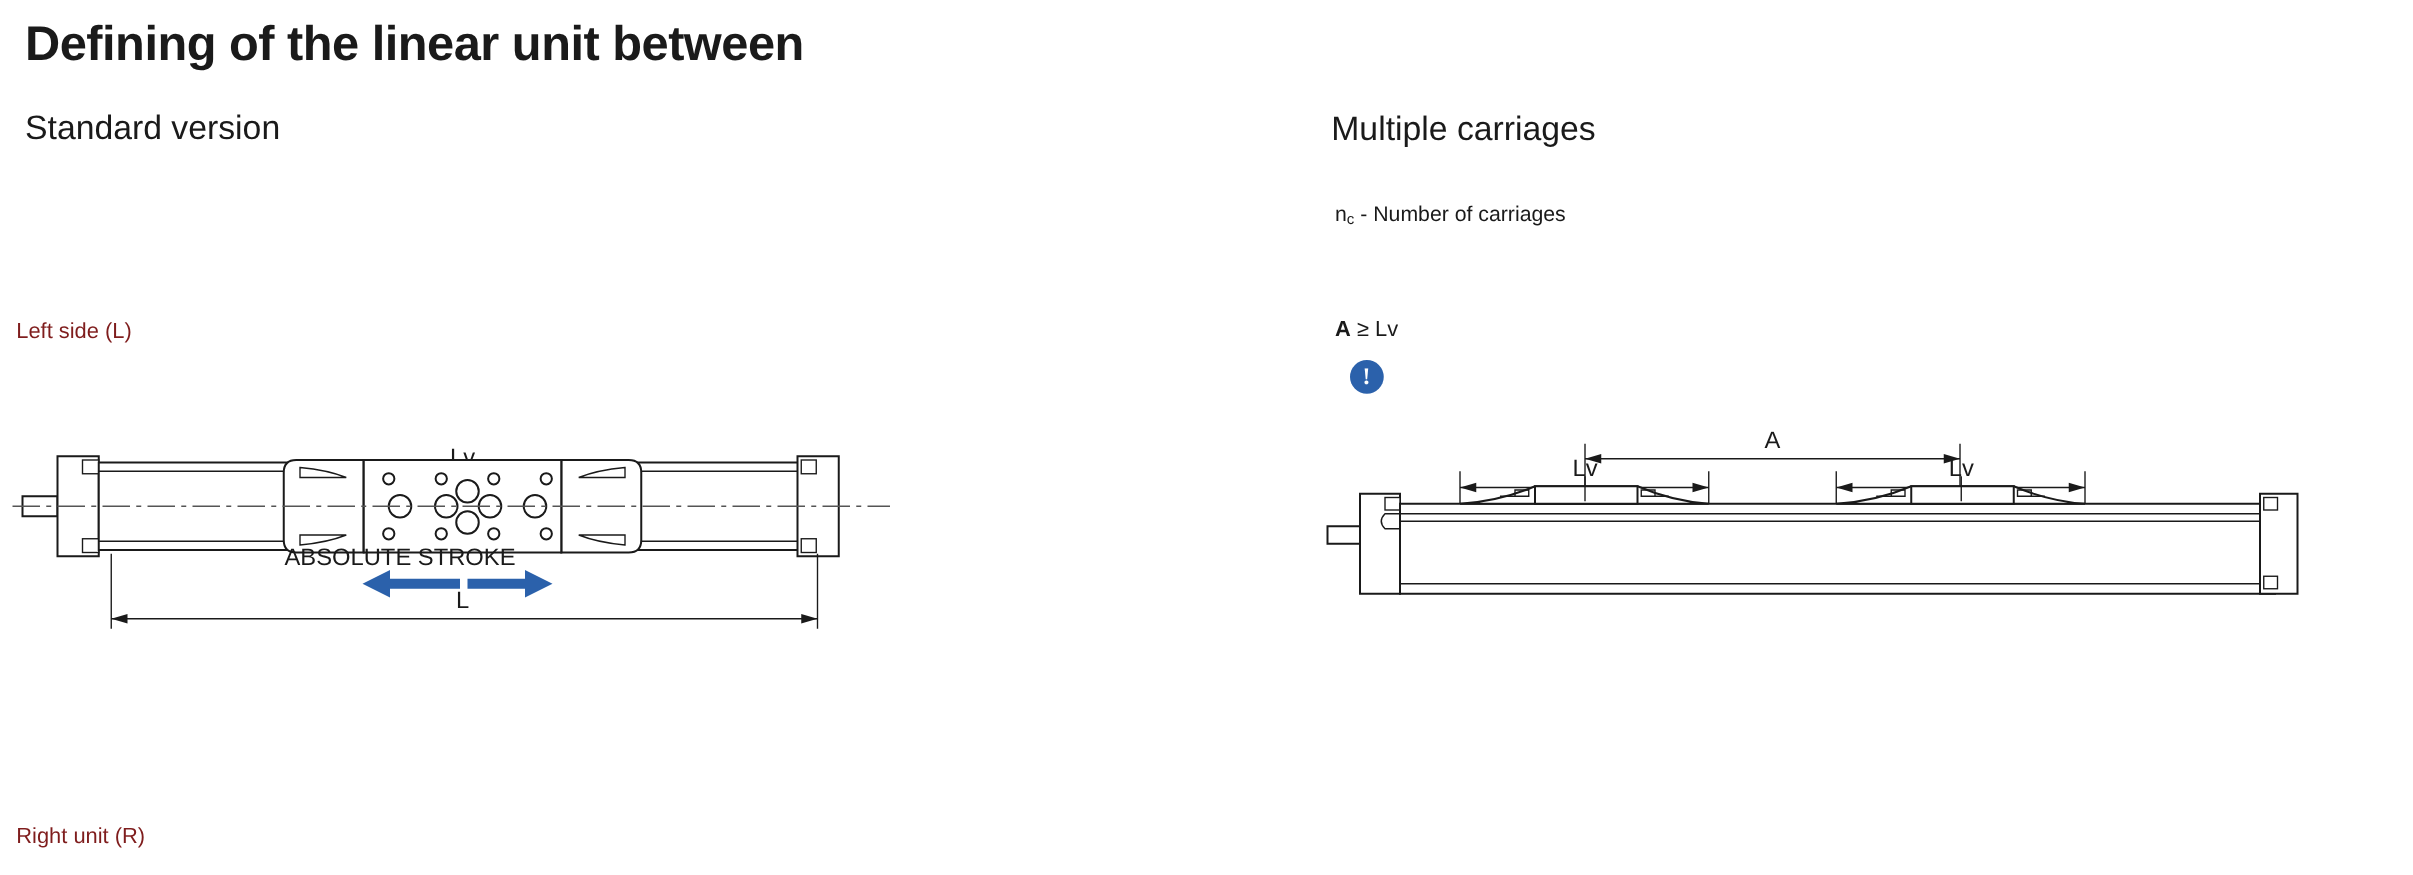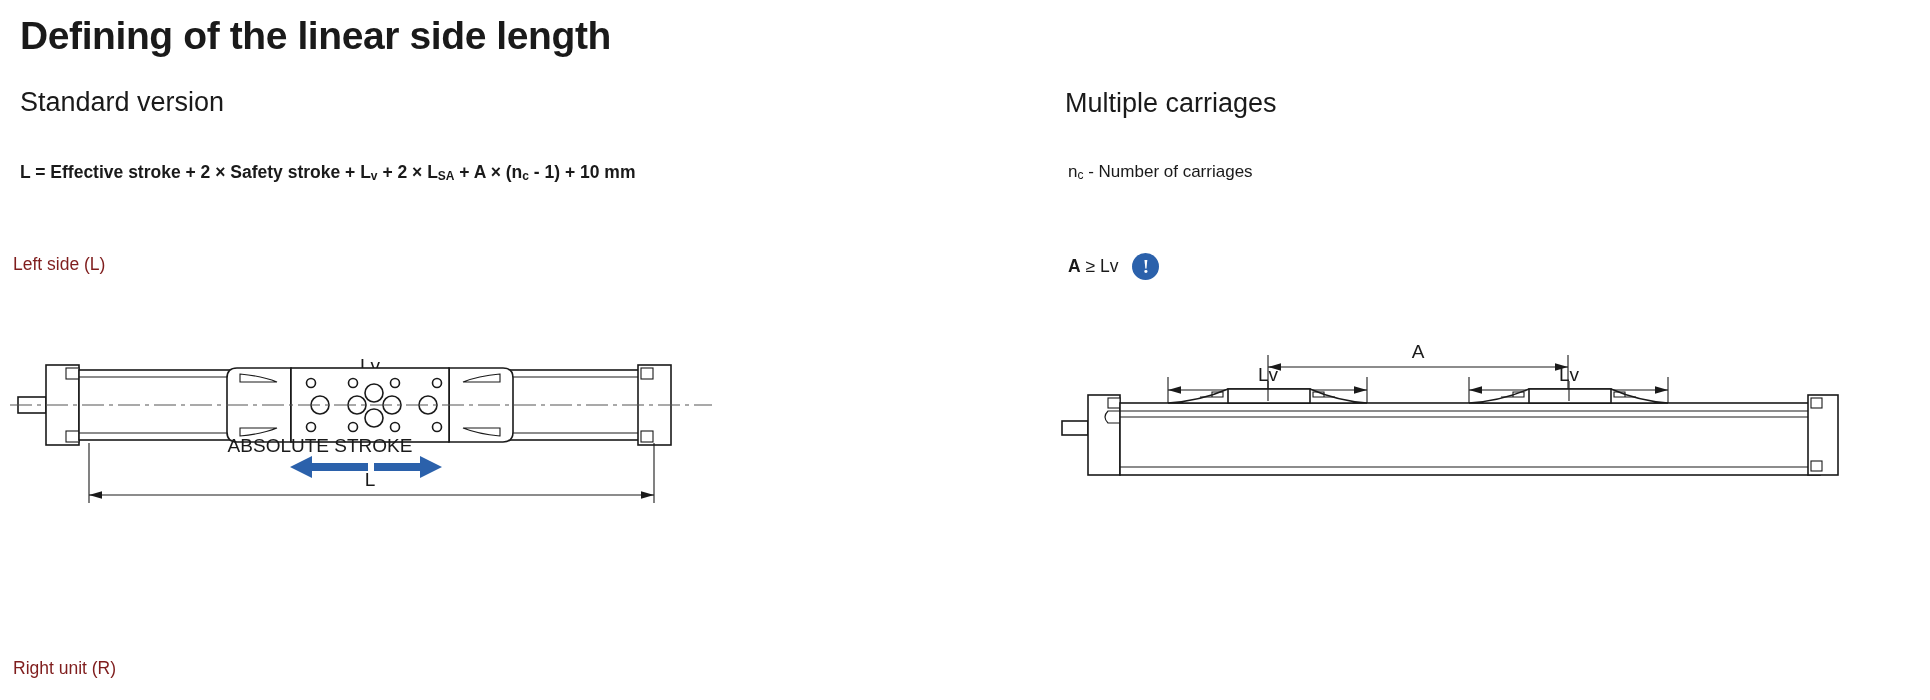--- a/index.html
+++ b/index.html
@@ -87,20 +87,21 @@
   }
 
   #a-note-row {
     position: absolute;
     left: 1068px;
     top: 253px;
     display: flex;
     align-items: center;
     gap: 14px;
     white-space: nowrap;
+    flex-direction: column;
   }
   #a-ge-lv {
     font-size: 17.5px;
     white-space: nowrap;
   }
   #a-ge-lv .bold { font-weight: bold; }
   .info-icon {
     width: 27px;
     height: 27px;
     border-radius: 50%;
@@ -148,27 +149,26 @@
     font-family: "Liberation Sans", sans-serif;
     font-size: 19px;
     fill: #1a1a1a;
   }
 </style>
 </head>
 <body>
 
 <div class="page">
 
-  <div class="main-title">Defining of the linear side length</div>
+  <div class="main-title">Defining of the linear unit between</div>
 
   <div class="section-title" id="sec-std">Standard version</div>
 
   <div class="section-title" id="sec-multi">Multiple carriages</div>
 
-  <div class="formula" id="formula-main"><span>L = Effective stroke + 2 × Safety stroke + L</span><sub>v</sub><span> + 2 × L</span><sub>SA</sub><span> + A × (n</span><sub>c</sub><span> - 1) + 10 mm</span></div>
 
 
   <div class="plain-label" id="label-left-side">Left side (L)</div>
   <div class="plain-label" id="label-right-side">Right unit (R)</div>
 
   <div id="nc-line"><span>n</span><sub>c</sub><span> - Number of carriages</span></div>
 
   <div id="a-note-row">
     <div id="a-ge-lv"><span class="bold">A</span><span> ≥ Lv</span></div>
     <div class="info-icon">

